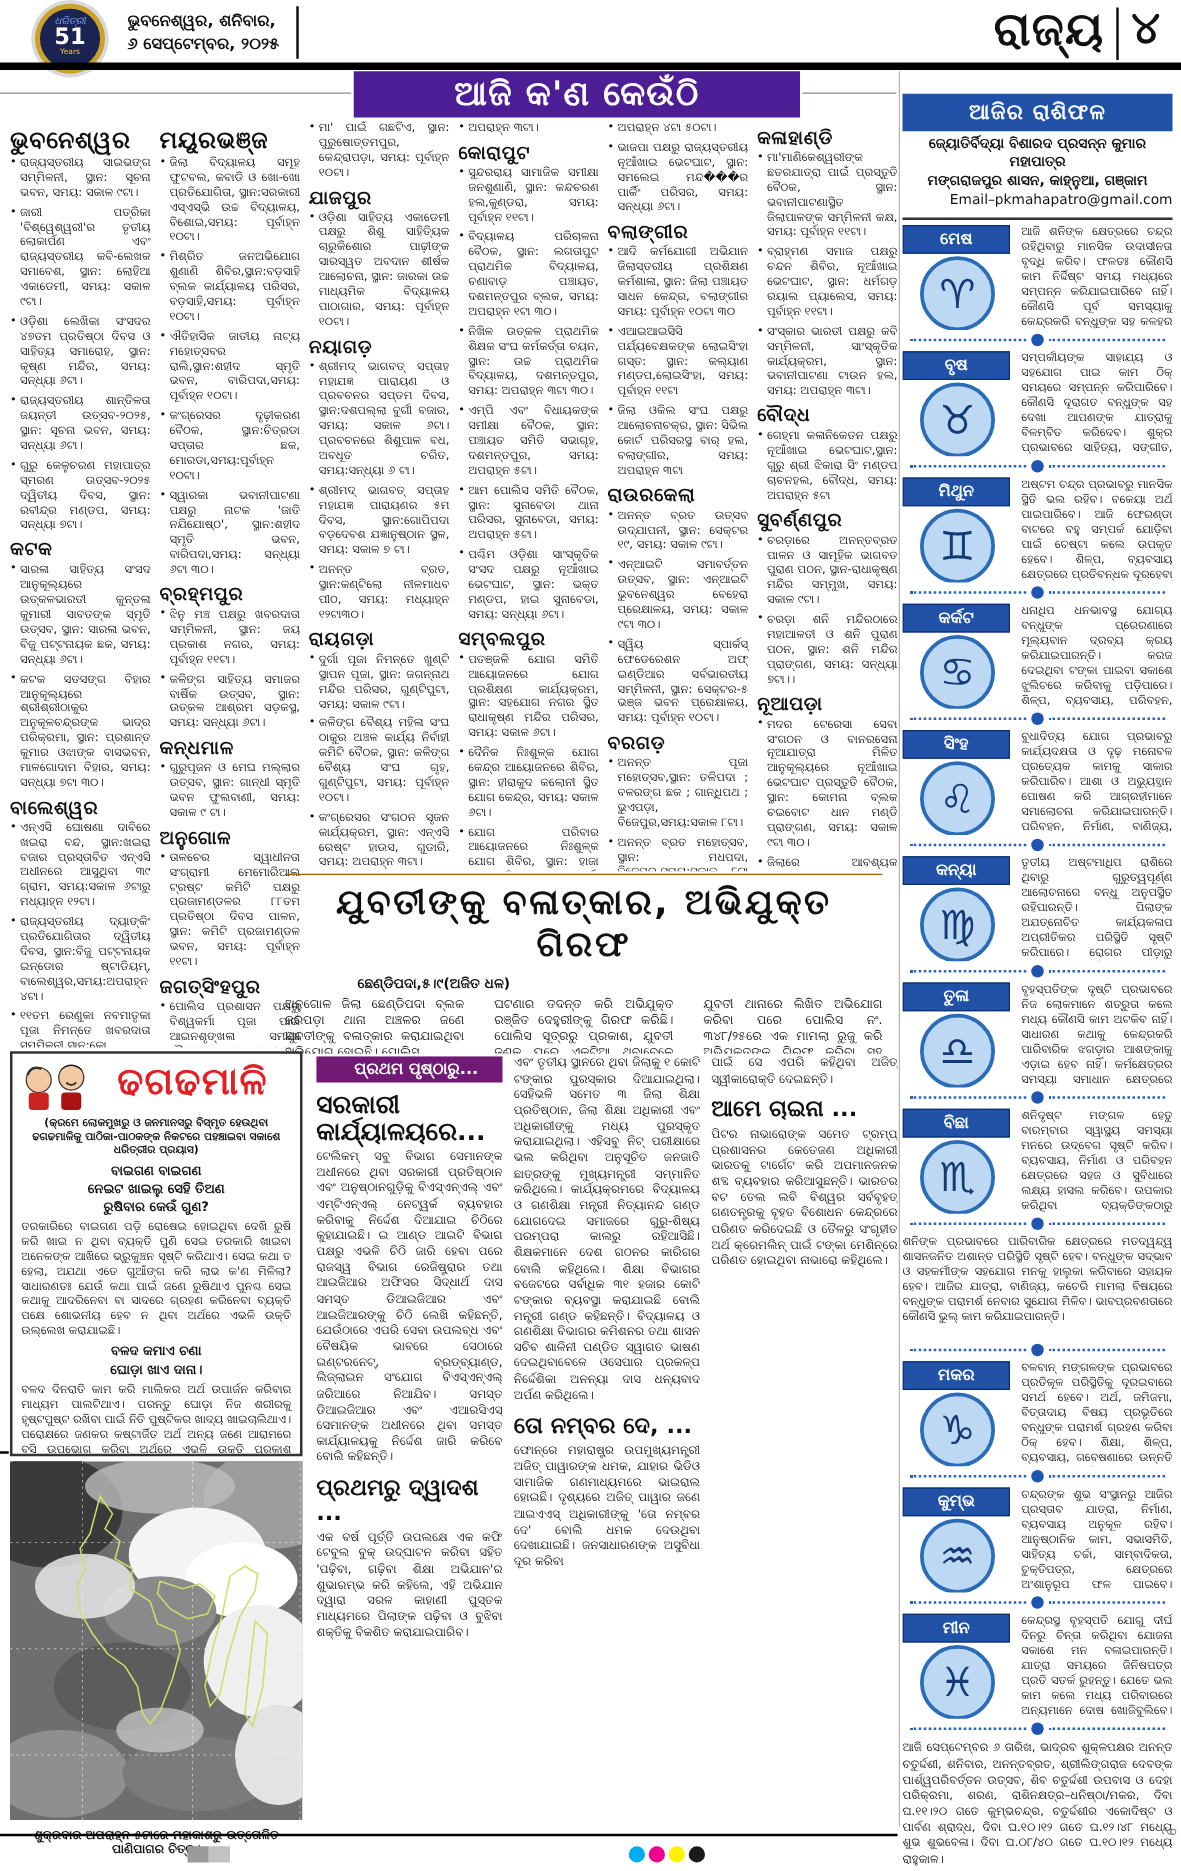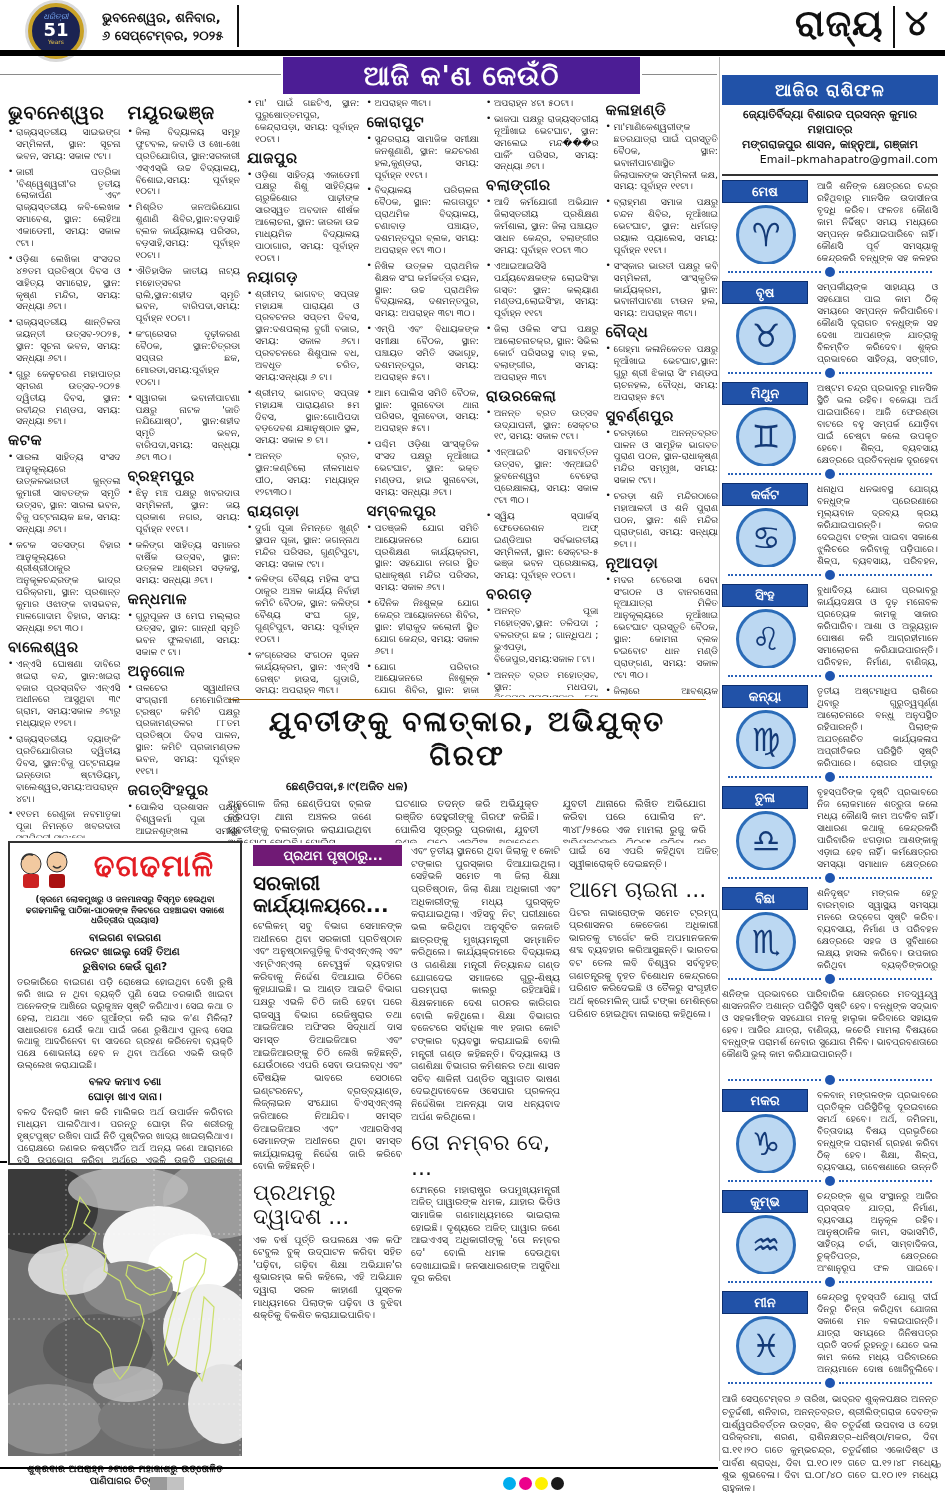--- a/index.html
+++ b/index.html
@@ -37,21 +37,21 @@
   .crime-headline{font-size:28px;font-weight:bold;text-align:center;letter-spacing:2px;margin:5px 0 2px 0;}
   .crime-dateline{font-size:11px;font-weight:bold;margin:0 0 4px 58px;display:inline-block;text-align:center;}
   .crime-body{display:flex;gap:24px;}
   .crime-body p{flex:1;margin:0;font-size:10px;line-height:1.3;text-align:justify;word-break:break-word;}
   
   .cont{left:253px;top:845px;width:465px;height:648px;display:flex;gap:9px;overflow:hidden;}
   .cont-col{flex:1;overflow:hidden;}
   .kicker{width:160px;height:21px;background:#701a75;color:#fff;font-size:13px;font-weight:bold;
           text-align:center;line-height:21px;margin-bottom:4px;overflow:hidden;}
   .cont h2{font-size:20px;font-weight:bold;margin:6px 0 4px 0;line-height:1.1;}
-  .cont h3{font-size:22px;font-weight:normal;margin:8px 0 4px 0;line-height:1.1;}
+  .cont h3{font-size:18px;font-weight:bold;margin:8px 0 4px 0;line-height:1.1;}
   .cont p{margin:0 0 4px 0;font-size:9.6px;line-height:1.32;text-align:justify;word-break:break-word;}
   
   .dhag{left:8px;top:841px;width:234px;height:324px;border:2px solid #333;box-sizing:border-box;
         padding:5px 7px;overflow:hidden;}
   .dhag-head{display:flex;}
   .dhag-title{flex:1;text-align:center;color:#e31e24;font-size:30px;font-weight:bold;letter-spacing:1px;}
   .dhag-sub{font-size:8.6px;font-weight:bold;text-align:center;margin:2px 0 4px 0;line-height:1.25;}
   .verse{text-align:center;font-weight:bold;font-size:10.5px;line-height:1.35;margin:3px 0;}
   .verse span{display:block;}
   .dhag p.expl{margin:3px 0;font-size:9.2px;line-height:1.3;text-align:justify;word-break:break-word;}

